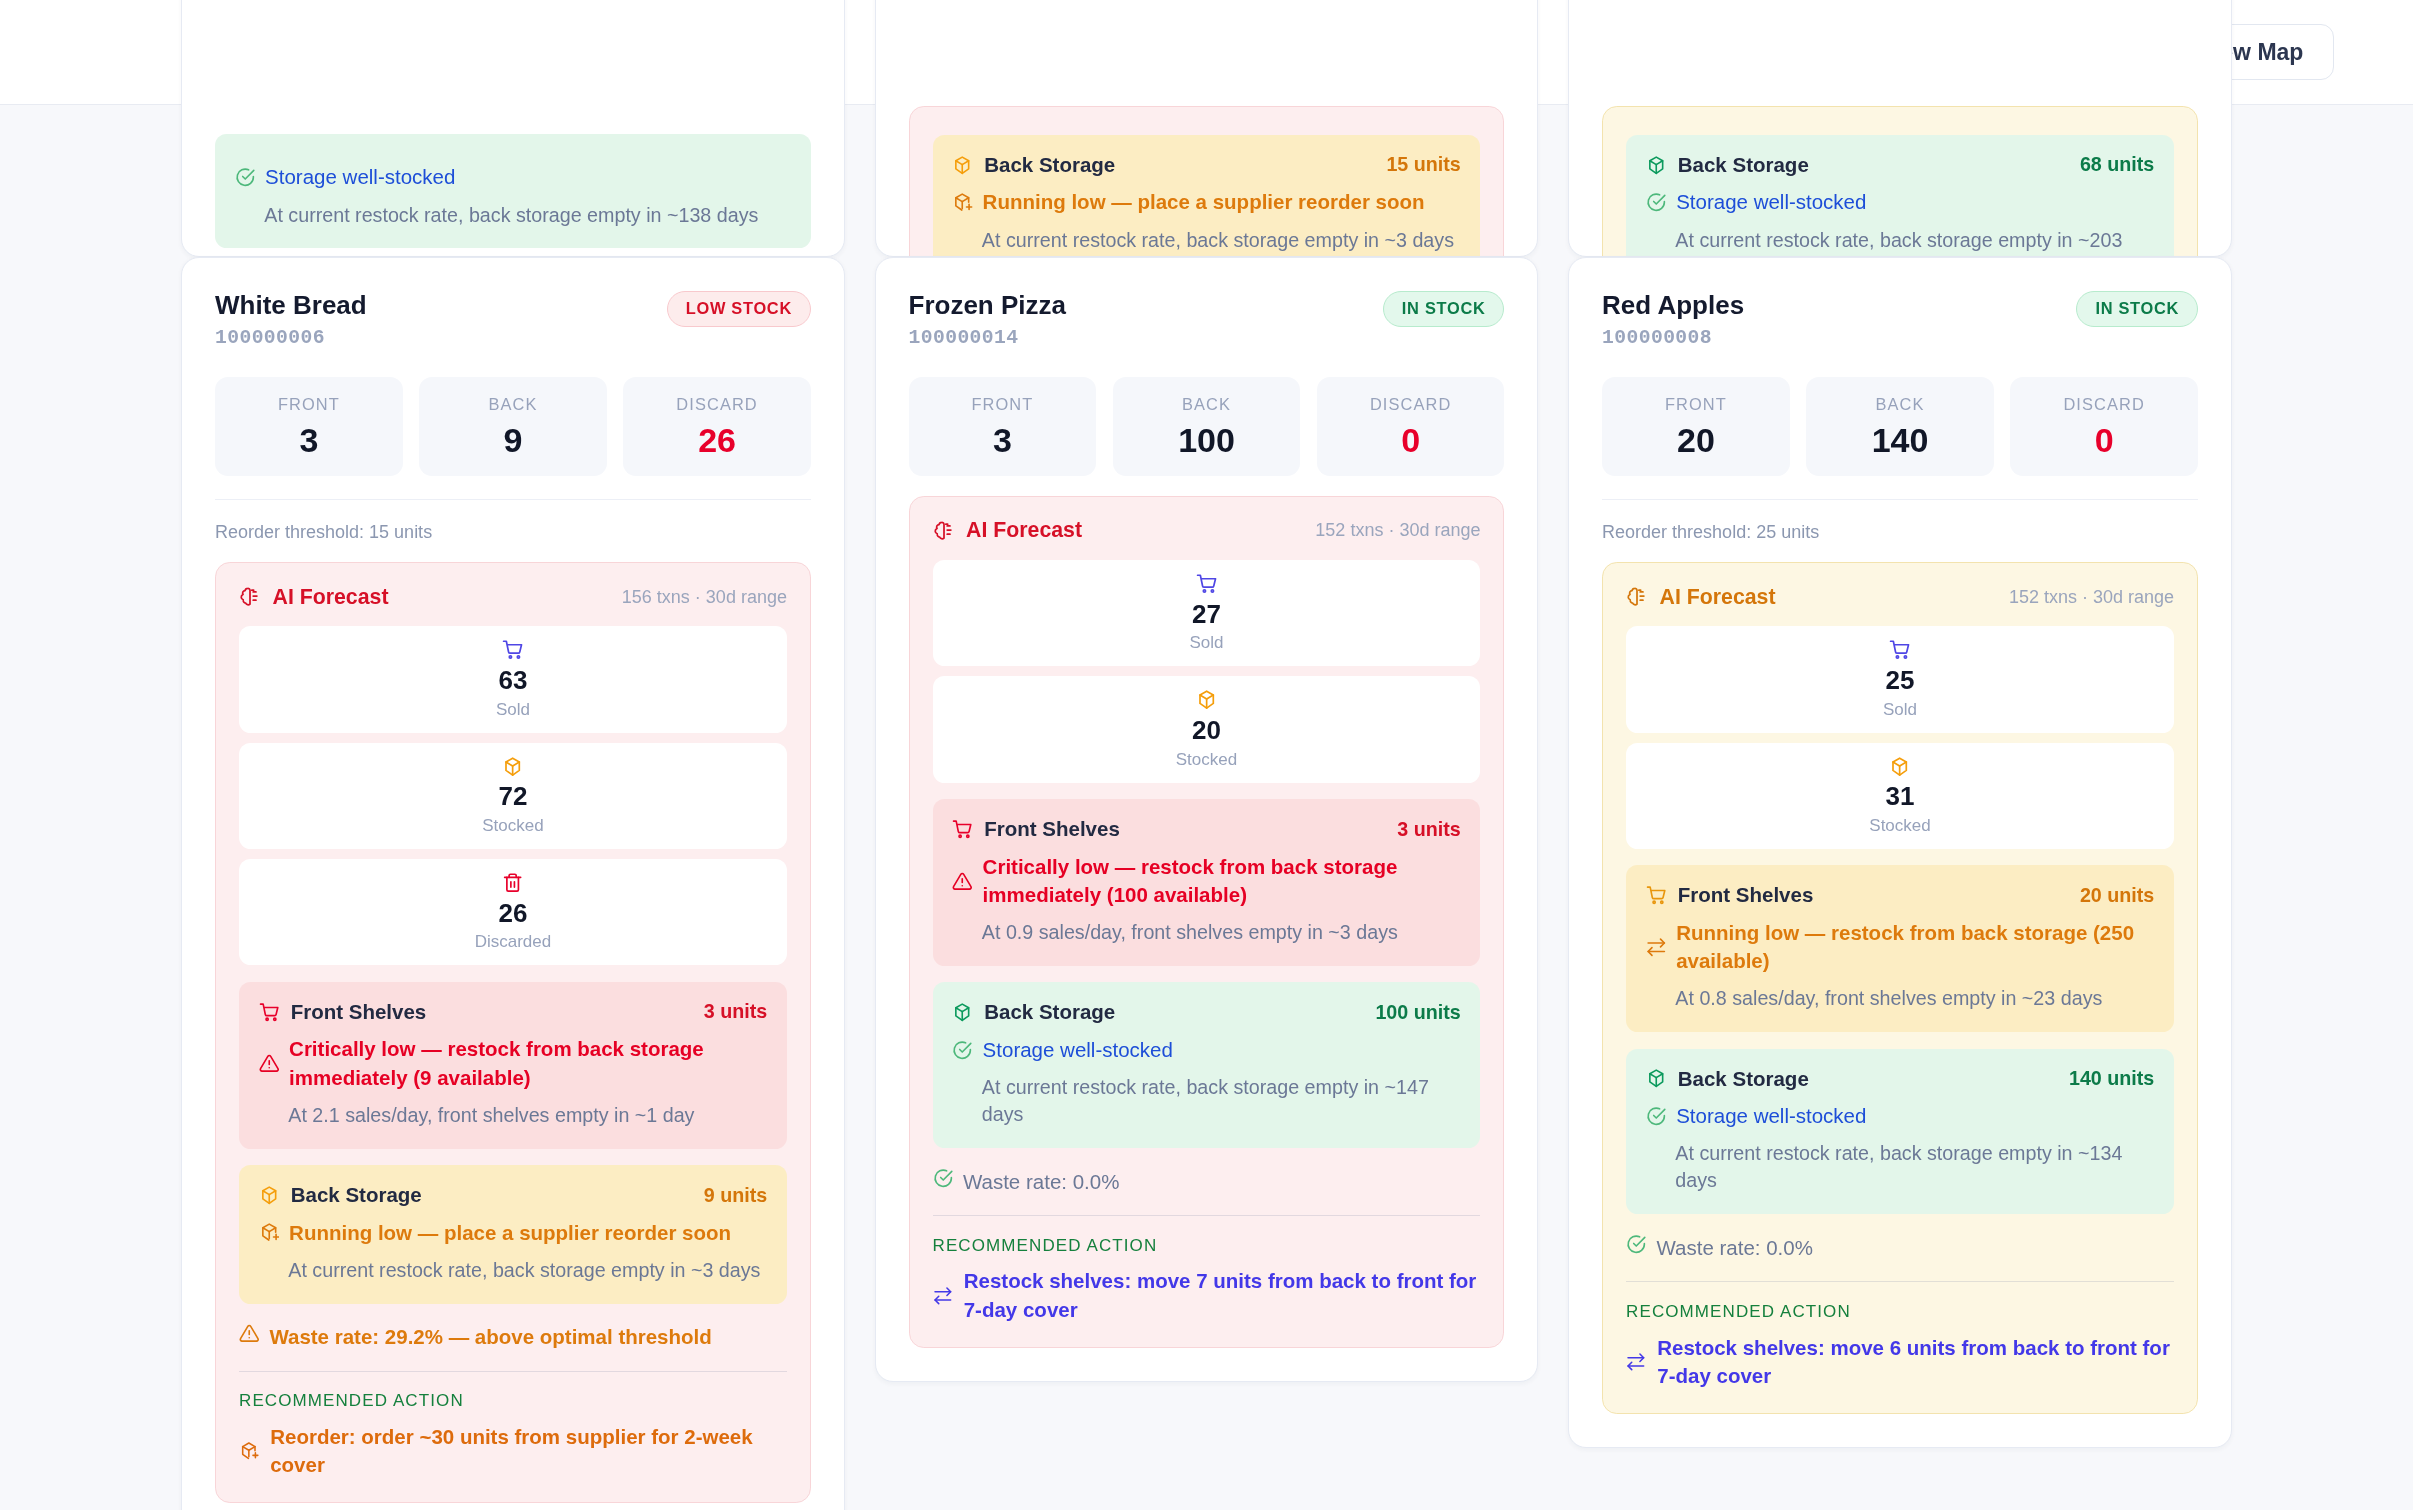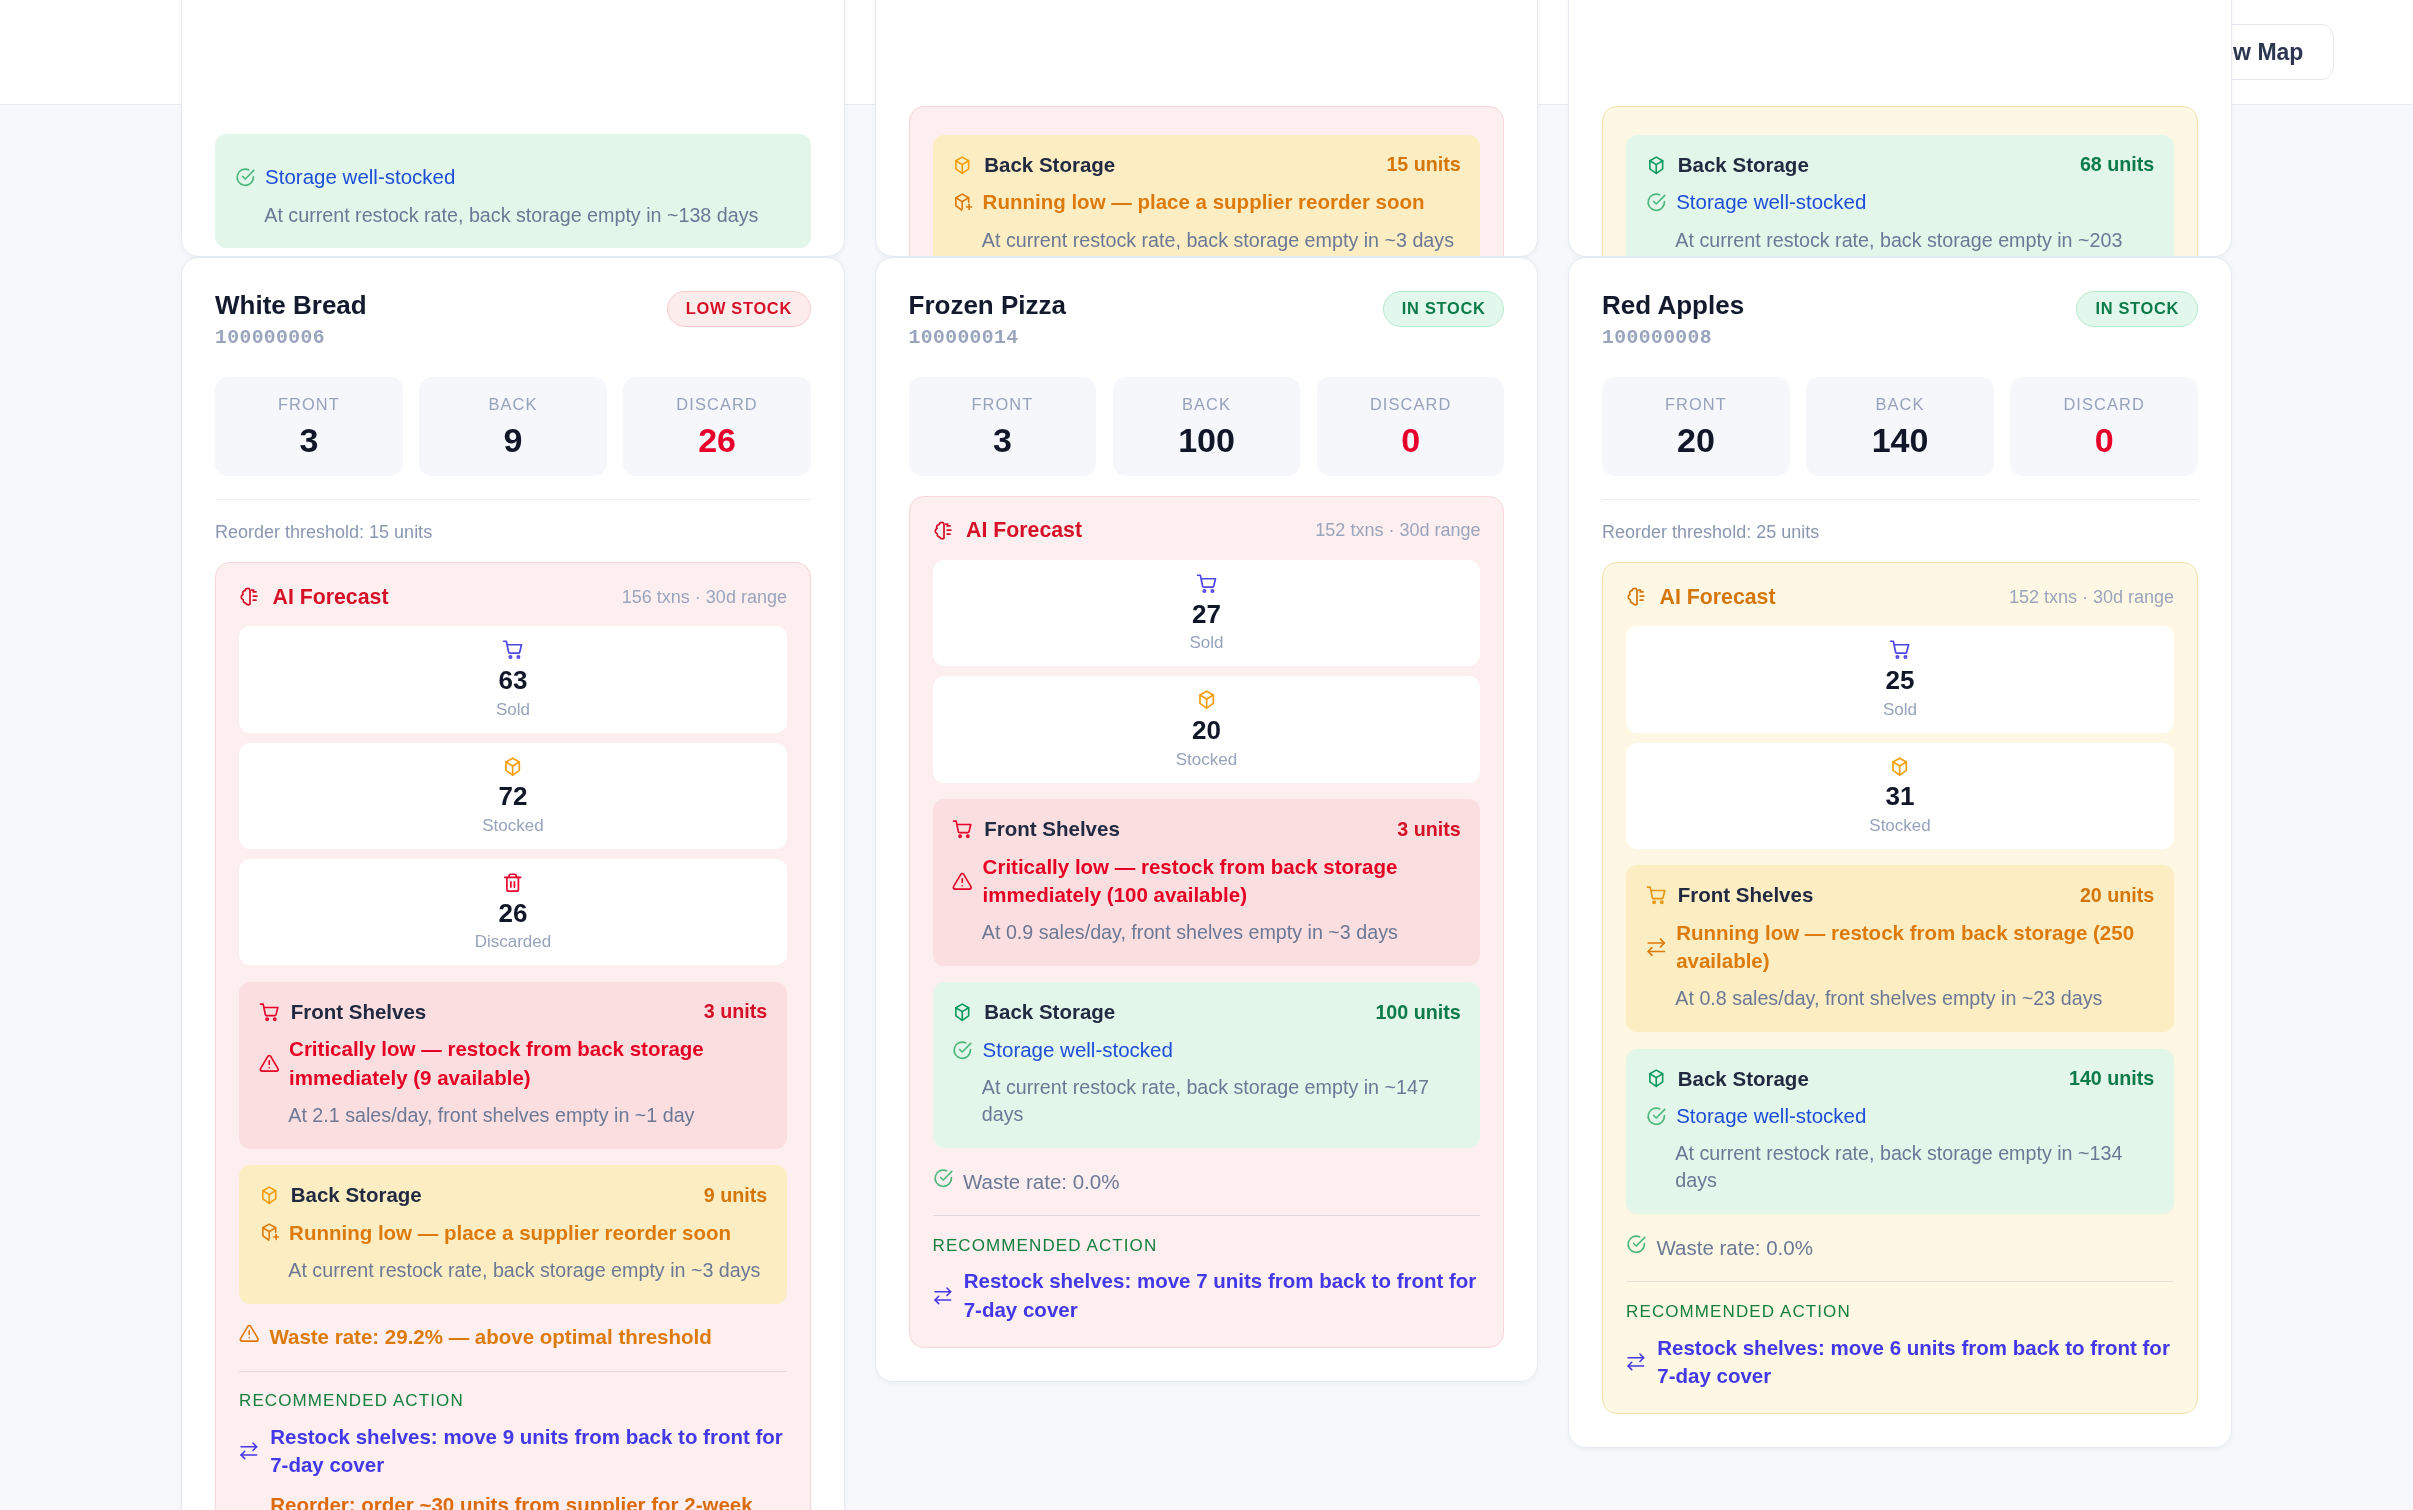--- a/index.html
+++ b/index.html
@@ -388,31 +388,20 @@
             <svg width="20.5" height="20.5" viewBox="0 0 24 24" fill="none" stroke="#dd7a0c" stroke-width="1.9" stroke-linecap="round" stroke-linejoin="round">
               <path d="M10.3 3.9 1.8 18.2A2 2 0 0 0 3.5 21.2h17a2 2 0 0 0 1.7-3L13.7 3.9a2 2 0 0 0-3.4 0z"></path>
               <path d="M12 9v4.5"></path>
               <path d="M12 17.2h.01"></path>
             </svg>
           </span>
           <span>Waste rate: 29.2% — above optimal threshold</span>
         </div>
         <div class="rec">
           <div class="rec-label">RECOMMENDED ACTION</div>
-          <div class="rec-item blue">
-            <span class="ic rec-ic">
-              <svg width="19.7" height="19.7" viewBox="0 0 24 24" fill="none" stroke="#4338e8" stroke-width="1.9" stroke-linecap="round" stroke-linejoin="round">
-                <path d="M17 2.5 21.5 7 17 11.5"></path>
-                <path d="M2.5 7h19"></path>
-                <path d="M7 12.5 2.5 17 7 21.5"></path>
-                <path d="M21.5 17h-19"></path>
-              </svg>
-            </span>
-            <span>Restock shelves: move 9 units from back to front for 7-day cover</span>
-          </div>
           <div class="rec-item orange">
             <span class="ic rec-ic">
               <svg width="19.7" height="19.7" viewBox="0 0 24 24" fill="none" stroke="#dd6b0c" stroke-width="1.9" stroke-linecap="round" stroke-linejoin="round">
                 <path d="M19.5 12V6.8L12 2.5 4.5 6.8v9.4l7 4.9"></path>
                 <path d="M4.5 6.8 12 11.3l7.5-4.5"></path>
                 <path d="M12 11.3v8"></path>
                 <path d="M17 17.5h6"></path>
                 <path d="M20 14.5v6"></path>
               </svg>
             </span>

